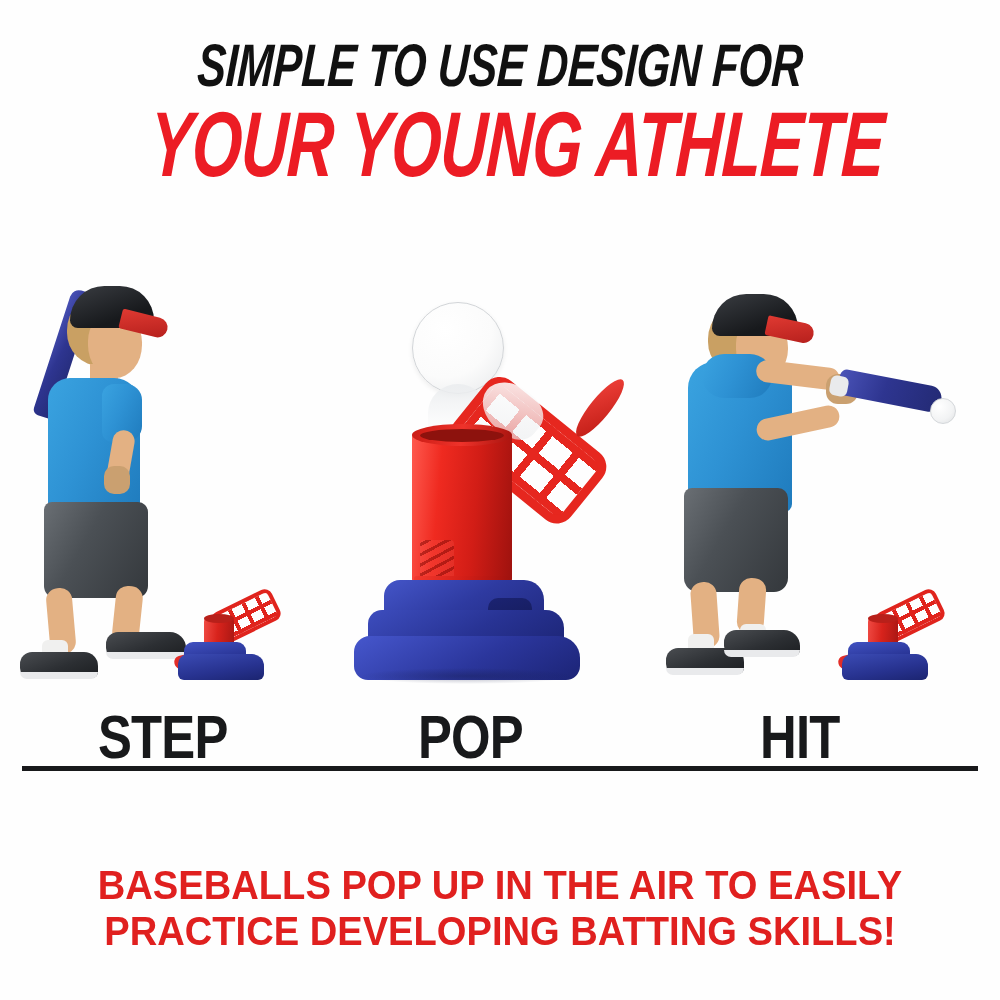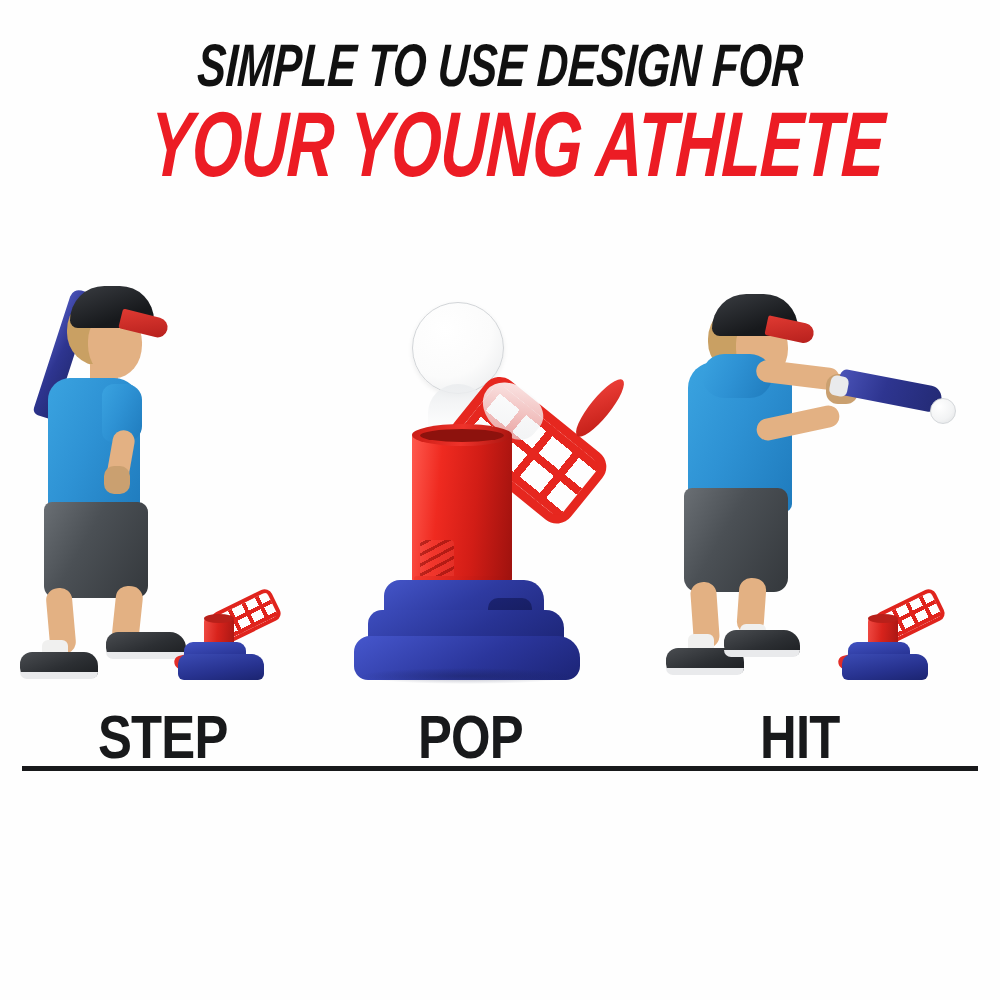--- a/index.html
+++ b/index.html
@@ -427,14 +427,18 @@
       </div>
     </div>
   </div>
 
   <div class="steplabel steplabel-step">STEP</div>
   <div class="steplabel steplabel-pop">POP</div>
   <div class="steplabel steplabel-hit">HIT</div>
 
   <div class="steprule"></div>
 
+  <div class="tagline">
+    <span>BASEBALLS POP UP IN THE AIR TO EASILY</span>
+    <span>PRACTICE DEVELOPING BATTING SKILLS!</span>
+  </div>
 
 </div>
 
 </body></html>

